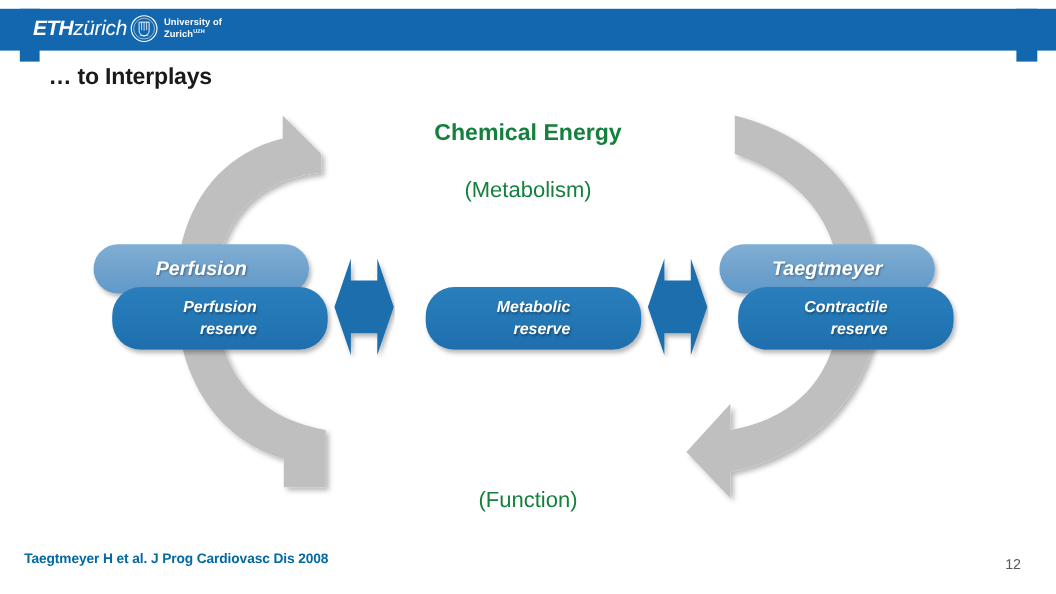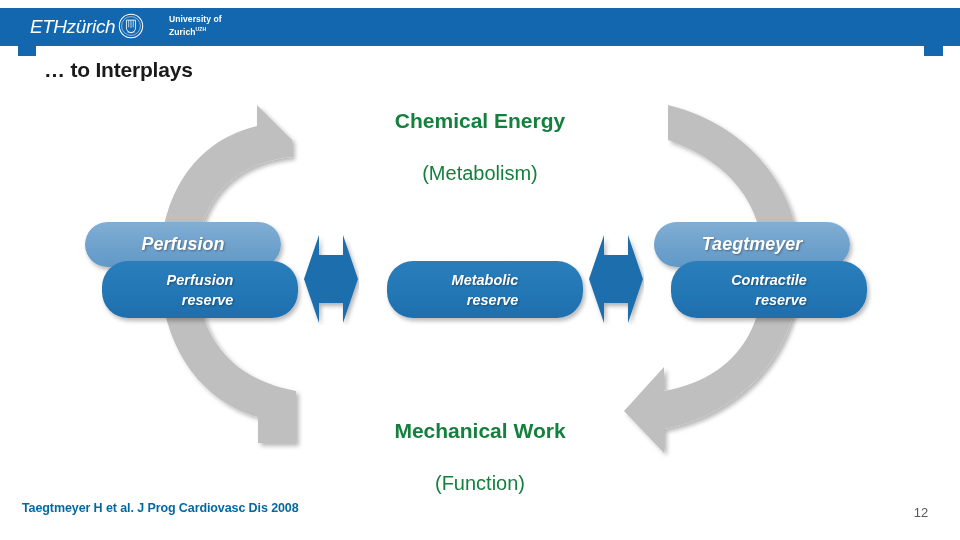--- a/index.html
+++ b/index.html
@@ -45,21 +45,21 @@
     position: absolute;
     left: 30px;
     top: 15px;
     height: 24px;
     display: flex;
     align-items: center;
     color: #ffffff;
     white-space: nowrap;
   }
   .logo-eth .eth {
-    font-weight: normal;
+    font-weight: bold;
     font-size: 19px;
     font-style: italic;
     letter-spacing: -0.5px;
   }
   .logo-eth .zurich {
     font-size: 19px;
     font-style: italic;
     letter-spacing: -0.3px;
   }
   .logo-uzh {
@@ -74,21 +74,20 @@
   .uzh-seal {
     width: 26px;
     height: 26px;
     flex: none;
   }
   .uzh-words {
     font-size: 8.5px;
     font-weight: bold;
     line-height: 9.5px;
     letter-spacing: 0.1px;
-    margin-left: 20px;
   }
   .uzh-words sup { font-size: 5px; vertical-align: super; }
 
   
   .slide-title {
     position: absolute;
     left: 44px;
     top: 58px;
     font-size: 21px;
     font-weight: bold;
@@ -276,21 +275,20 @@
         Z" fill="#bfbfbf"></path>
     </g>
   </svg>
 
   <div class="cycle-label" id="caption-top">
     <span class="strong">Chemical Energy</span>
     <span class="sub">(Metabolism)</span>
   </div>
 
   <div class="cycle-label" id="caption-bottom">
-    <span class="strong">Mechanical Work</span>
     <span class="sub">(Function)</span>
   </div>
 
   <div class="node-group" id="group-perfusion">
     <div class="pill pill-top">Perfusion</div>
     <div class="pill pill-bottom">
       <div>
         <div>Perfusion</div>
         <div>reserve</div>
       </div>

